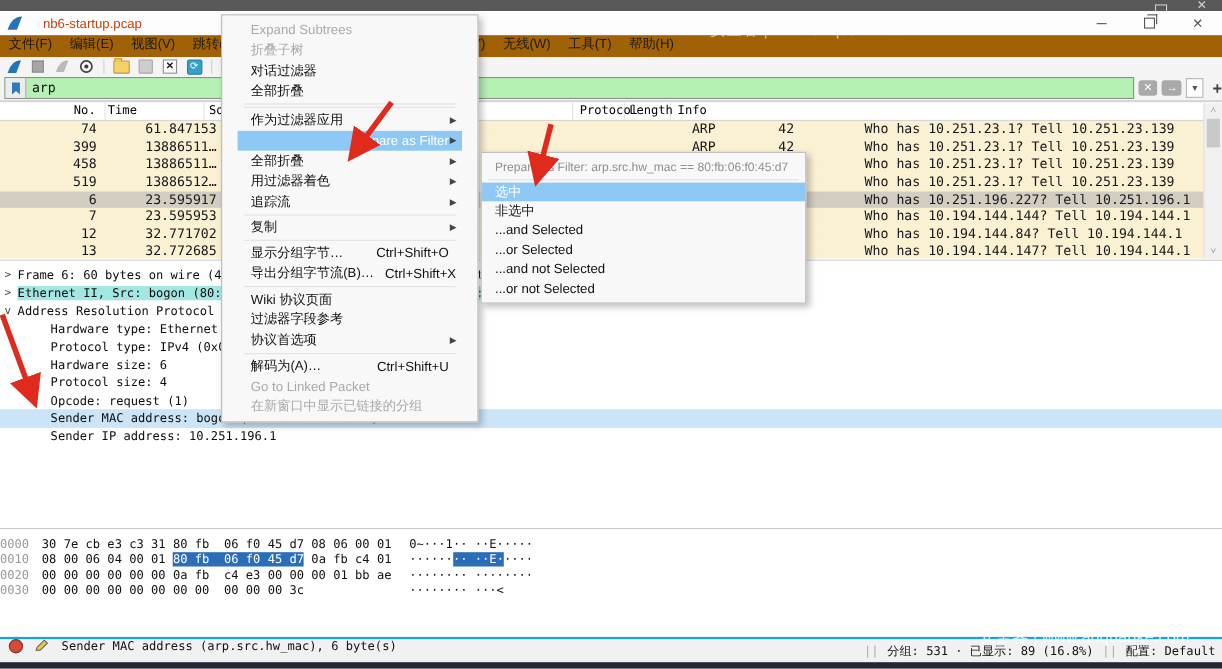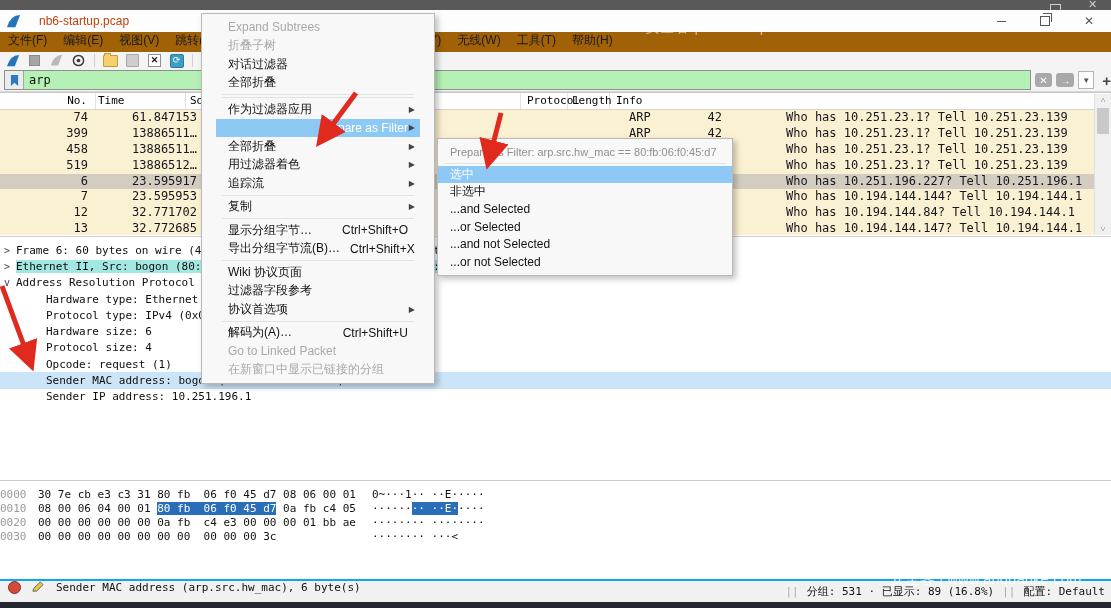--- a/index.html
+++ b/index.html
@@ -283,21 +283,21 @@
     <div class="dline ind1"><span class="txt">Protocol type: IPv4 (0x0800)</span></div>
     <div class="dline ind1"><span class="txt">Hardware size: 6</span></div>
     <div class="dline ind1"><span class="txt">Protocol size: 4</span></div>
     <div class="dline ind1"><span class="txt">Opcode: request (1)</span></div>
     <div class="dline blue ind1"><span class="txt">Sender MAC address: bogon (80:fb:06:f0:45:d7)</span></div>
     <div class="dline ind1"><span class="txt">Sender IP address: 10.251.196.1</span></div>
   </div>
 
 <div class="abs hexpane">
     <div class="hrow"><span class="hoff">0000</span><span class="hbytes"><span>30 7e cb e3 c3 31 80 fb  06 f0 45 d7 08 06 00 01</span></span><span class="hascii"><span>0~···1·· ··E·····</span></span></div>
-    <div class="hrow"><span class="hoff">0010</span><span class="hbytes"><span>08 00 06 04 00 01 </span><span class="hl">80 fb  06 f0 45 d7</span><span> 0a fb c4 05</span></span><span class="hascii"><span>······</span><span class="hl">·· ··E·</span><span>····</span></span></div>
+    <div class="hrow"><span class="hoff">0010</span><span class="hbytes"><span>08 00 06 04 00 01 </span><span class="hl">80 fb  06 f0 45 d7</span><span> 0a fb c4 01</span></span><span class="hascii"><span>······</span><span class="hl">·· ··E·</span><span>····</span></span></div>
     <div class="hrow"><span class="hoff">0020</span><span class="hbytes"><span>00 00 00 00 00 00 0a fb  c4 e3 00 00 00 01 bb ae</span></span><span class="hascii"><span>········ ········</span></span></div>
     <div class="hrow"><span class="hoff">0030</span><span class="hbytes"><span>00 00 00 00 00 00 00 00  00 00 00 3c</span></span><span class="hascii"><span>········ ···&lt;</span></span></div>
   </div>
 
 <div class="abs statusbar">
   <span class="expert-dot"></span>
   <span class="pencil"><svg width="13" height="12" viewBox="0 0 14 13">
         <path d="M2 11 L3 8 L10 1 L13 4 L6 11 Z" fill="#e8c84a" stroke="#5a5a5a" stroke-width="1"></path>
       </svg></span>
   <span class="sb-field">Sender MAC address (arp.src.hw_mac), 6 byte(s)</span>

